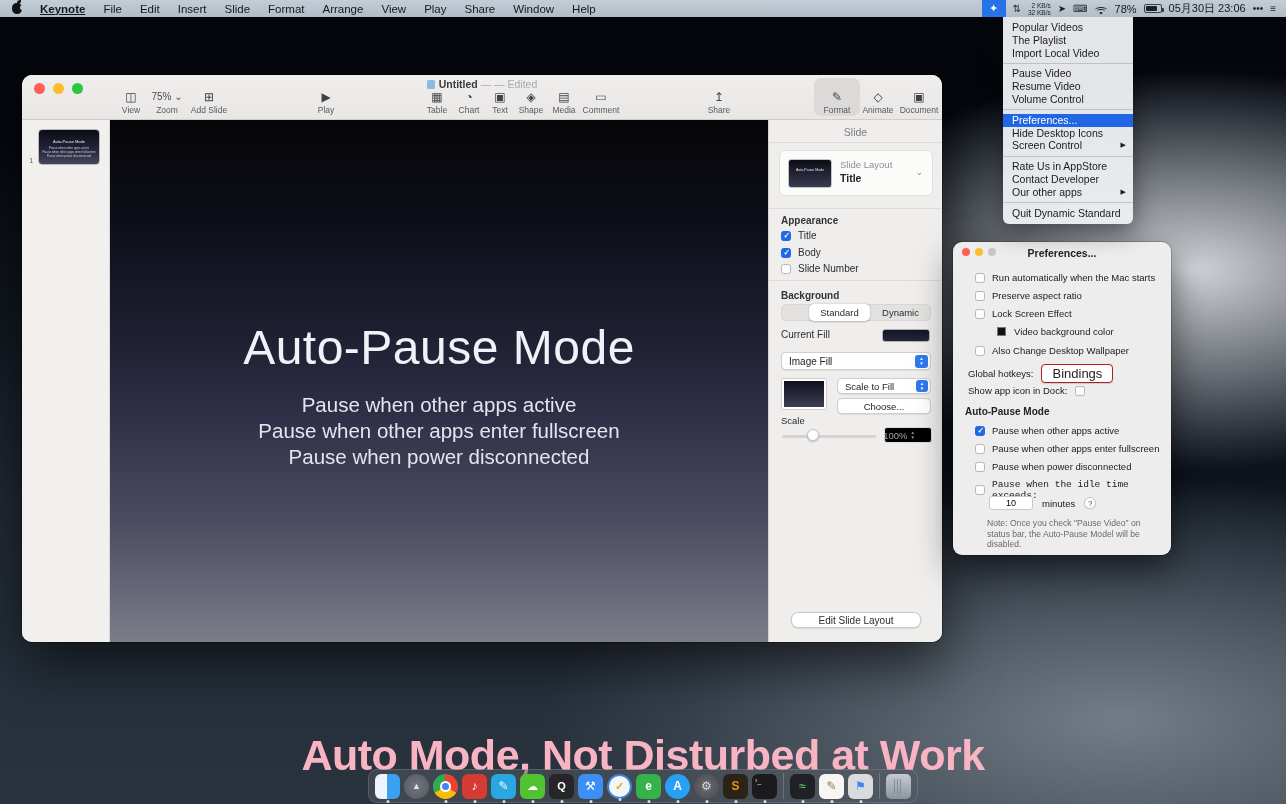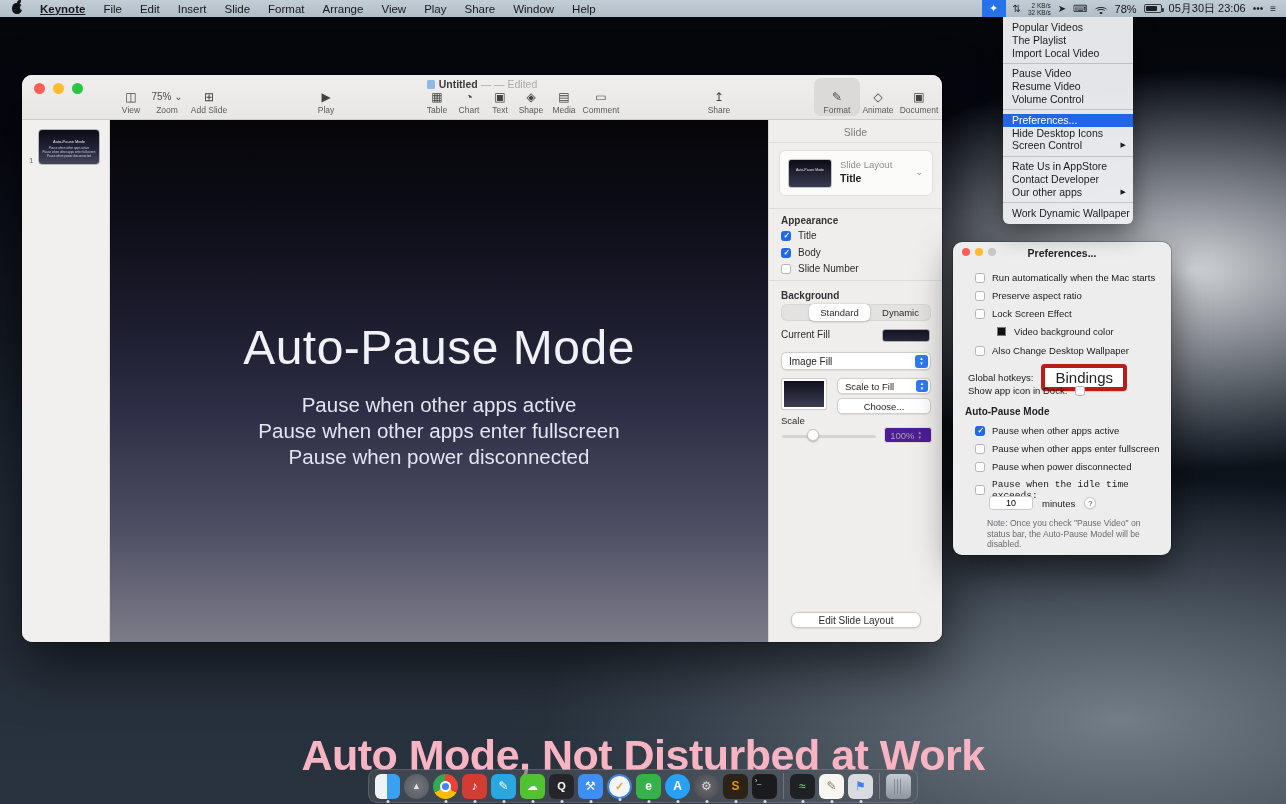--- a/index.html
+++ b/index.html
@@ -63,21 +63,21 @@
     font-size:9.5px; color:#1a1a1c;
   }
   .prefs-title { position:absolute; top:5px; left:0; right:0; text-align:center; font-size:10.5px; font-weight:bold; color:#232325; }
   .pl { position:absolute; top:6px; left:9px; display:flex; gap:5px; }
   .pl i { width:8px; height:8px; border-radius:50%; display:block; }
   .p-row { position:absolute; left:0; right:0; display:flex; align-items:center; }
   .cb { width:10px; height:10px; border:1px solid #b5b5b8; background:#fdfdfd; border-radius:2.5px; flex:0 0 auto; position:relative; }
   .cb.on { background:#2168e8; border-color:#2168e8; }
   .cb.on::after { content:"✓"; position:absolute; color:#fff; font-size:8px; left:1.5px; top:-0.5px; font-weight:bold; }
   .swatch9 { width:9px; height:9px; background:#111; border:1px solid #777; }
-  .mini-btn { background:#fff; border:4px solid #b91c1c; border-radius:4px; font-size:15px; padding:1px 10px; color:#222; box-shadow:0 0.5px 1px rgba(0,0,0,.15); }
+  .mini-btn { background:#fff; border:1px solid #b91c1c; border-radius:4px; font-size:13px; padding:1px 10px; color:#222; box-shadow:0 0.5px 1px rgba(0,0,0,.15); }
   .p-note { position:absolute; left:34px; width:162px; font-size:8.6px; line-height:10.5px; color:#6b6b6e; }
   .p-head { position:absolute; font-weight:bold; font-size:10px; color:#232325; }
   .idle-input { width:44px; height:14px; border:1px solid #c9c9cc; border-radius:3px; background:#fff; font-size:9px; text-align:center; font-family:"Liberation Sans",sans-serif; }
   .help-btn { width:12px; height:12px; border-radius:50%; background:#fff; border:1px solid #c9c9cc; font-size:8px; display:flex; align-items:center; justify-content:center; color:#444; box-shadow:0 0.5px 1px rgba(0,0,0,.15); }
 
   
   .kn {
     position:absolute; left:22px; top:75px; width:920px; height:567px;
     border-radius:10px; overflow:hidden; z-index:20;
     box-shadow:0 22px 55px rgba(0,0,0,.6), 0 0 0 1px rgba(0,0,0,.25);
@@ -125,21 +125,21 @@
   .fill-swatch { position:absolute; right:12px; top:209px; width:48px; height:13px; border-radius:3px; border:1px solid #b0b0b2; background:linear-gradient(180deg,#141428,#262639); }
   .dropdown { background:#fff; border:1px solid #d0cfcd; border-radius:5px; position:absolute; display:flex; align-items:center; box-shadow:0 0.5px 1px rgba(0,0,0,.08); }
   .dd-text { padding-left:7px; font-size:10px; color:#232325; flex:1; }
   .dd-step { width:13px; height:13px; background:#3079f0; border-radius:3px; margin-right:2px; color:#fff; font-size:4.5px; line-height:5px; display:flex; flex-direction:column; align-items:center; justify-content:center; }
   .media-thumb { position:absolute; left:12px; top:258px; width:46px; height:32px; background:#fff; border:1px solid #cfcecd; border-radius:2px; padding:2px; }
   .media-thumb > div { width:100%; height:100%; background:linear-gradient(180deg,#10101e,#3c3c54); }
   .choose-btn { position:absolute; left:68px; top:278px; width:94px; height:16px; background:#fff; border:1px solid #d0cfcd; border-radius:5px; font-size:9.5px; color:#232325; display:flex; align-items:center; justify-content:center; box-shadow:0 0.5px 1px rgba(0,0,0,.08); }
   .scale-lab { position:absolute; left:12px; top:295px; font-size:9.5px; color:#2c2c2e; }
   .slider-track { position:absolute; left:13px; top:315px; width:94px; height:3px; border-radius:2px; background:#d5d4d2; }
   .slider-knob { position:absolute; left:38px; top:309px; width:12px; height:12px; border-radius:50%; background:#fdfdfd; border:1px solid #c6c6c8; box-shadow:0 1px 2px rgba(0,0,0,.25); }
-  .scale-box { position:absolute; right:10px; top:307px; width:48px; height:16px; background:#4c1d95; border:1px solid #dddcda; border-radius:3px; display:flex; align-items:center; justify-content:flex-end; gap:3px; padding-right:9px; font-size:9.5px; color:#a6a6a8; }
+  .scale-box { position:absolute; right:10px; top:307px; width:48px; height:16px; background:#000000; border:1px solid #dddcda; border-radius:3px; display:flex; align-items:center; justify-content:flex-end; gap:3px; padding-right:16px; font-size:9.5px; color:#a6a6a8; }
   .scale-box .st { font-size:4.5px; line-height:5px; color:#9b9b9d; display:flex; flex-direction:column; }
   .edit-layout { position:absolute; left:22px; top:492px; width:130px; height:16px; background:#fff; border:1px solid #cbcac8; border-radius:7px; font-size:10px; color:#2c2c2e; display:flex; align-items:center; justify-content:center; box-shadow:0 0.5px 1.5px rgba(0,0,0,.15); }
 
   
   .caption { position:absolute; top:731px; left:0; right:0; text-align:center; font-size:43px; font-weight:bold; color:#f9b4c3; z-index:10; letter-spacing:-0.5px; }
   .dock { position:absolute; left:50%; transform:translateX(-50%); bottom:1px; height:34px; background:rgba(84,90,98,.5); border:1px solid rgba(255,255,255,.14); border-radius:9px; display:flex; align-items:center; padding:0 6px; gap:4px; z-index:12; }
   .dock-item { width:25px; height:25px; border-radius:6px; display:flex; align-items:center; justify-content:center; font-size:12px; color:#fff; position:relative; }
   .dock-item.run::before { content:""; position:absolute; bottom:-4px; left:50%; transform:translateX(-50%); width:3px; height:3px; border-radius:50%; background:rgba(255,255,255,.8); }
   .dock-sep { width:1px; height:26px; background:rgba(255,255,255,.2); margin:0 2px; }
   .dk-finder { background:linear-gradient(90deg,#eef4f9 0 50%,#3aa0f2 50% 100%); color:#1b65b5; }
@@ -216,21 +216,21 @@
   <div class="tm-item">Volume Control</div>
   <div class="tm-sep"></div>
   <div class="tm-item hl">Preferences...</div>
   <div class="tm-item">Hide Desktop Icons</div>
   <div class="tm-item"><span>Screen Control</span><span class="sub">▶</span></div>
   <div class="tm-sep"></div>
   <div class="tm-item">Rate Us in AppStore</div>
   <div class="tm-item">Contact Developer</div>
   <div class="tm-item"><span>Our other apps</span><span class="sub">▶</span></div>
   <div class="tm-sep"></div>
-  <div class="tm-item">Work Dynamic Wallpaper</div>
+  <div class="tm-item">Quit Dynamic Standard</div>
 </div>
 
 <div class="prefs">
   <div class="pl">
     <i style="background:#ff5f57"></i>
     <i style="background:#febc2e"></i>
     <i style="background:#c7c7c9"></i>
   </div>
   <div class="prefs-title">Preferences...</div>
 

